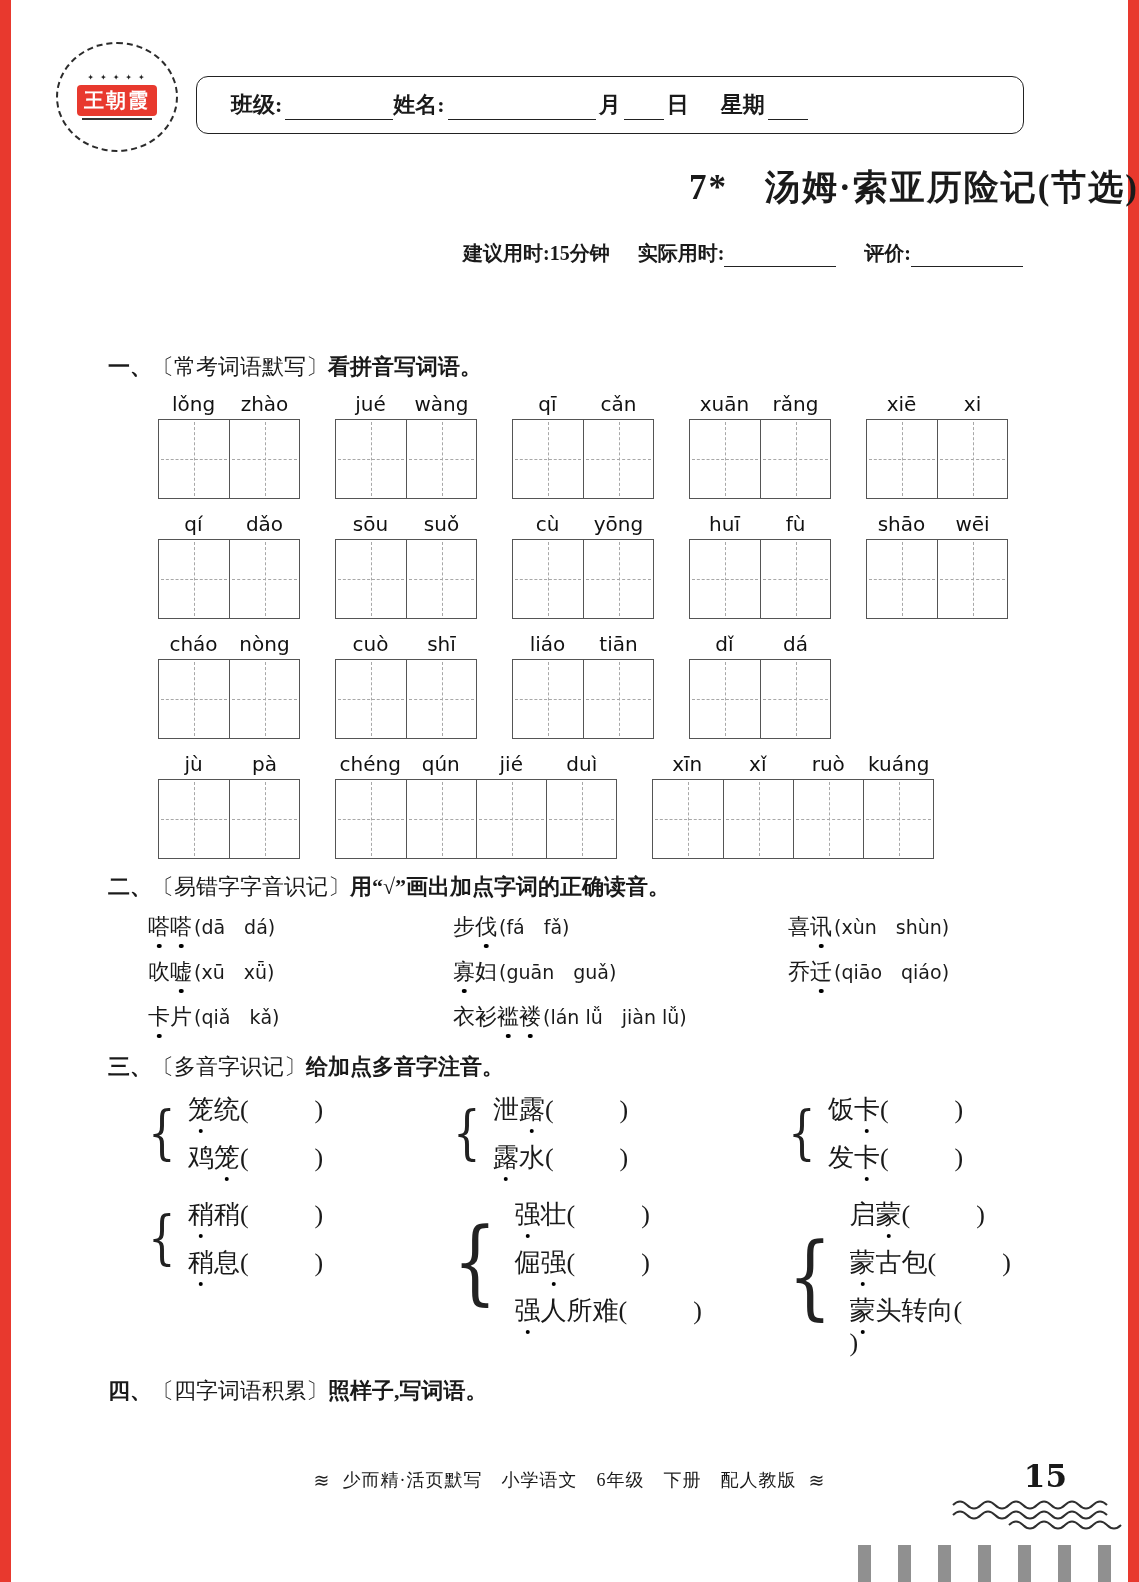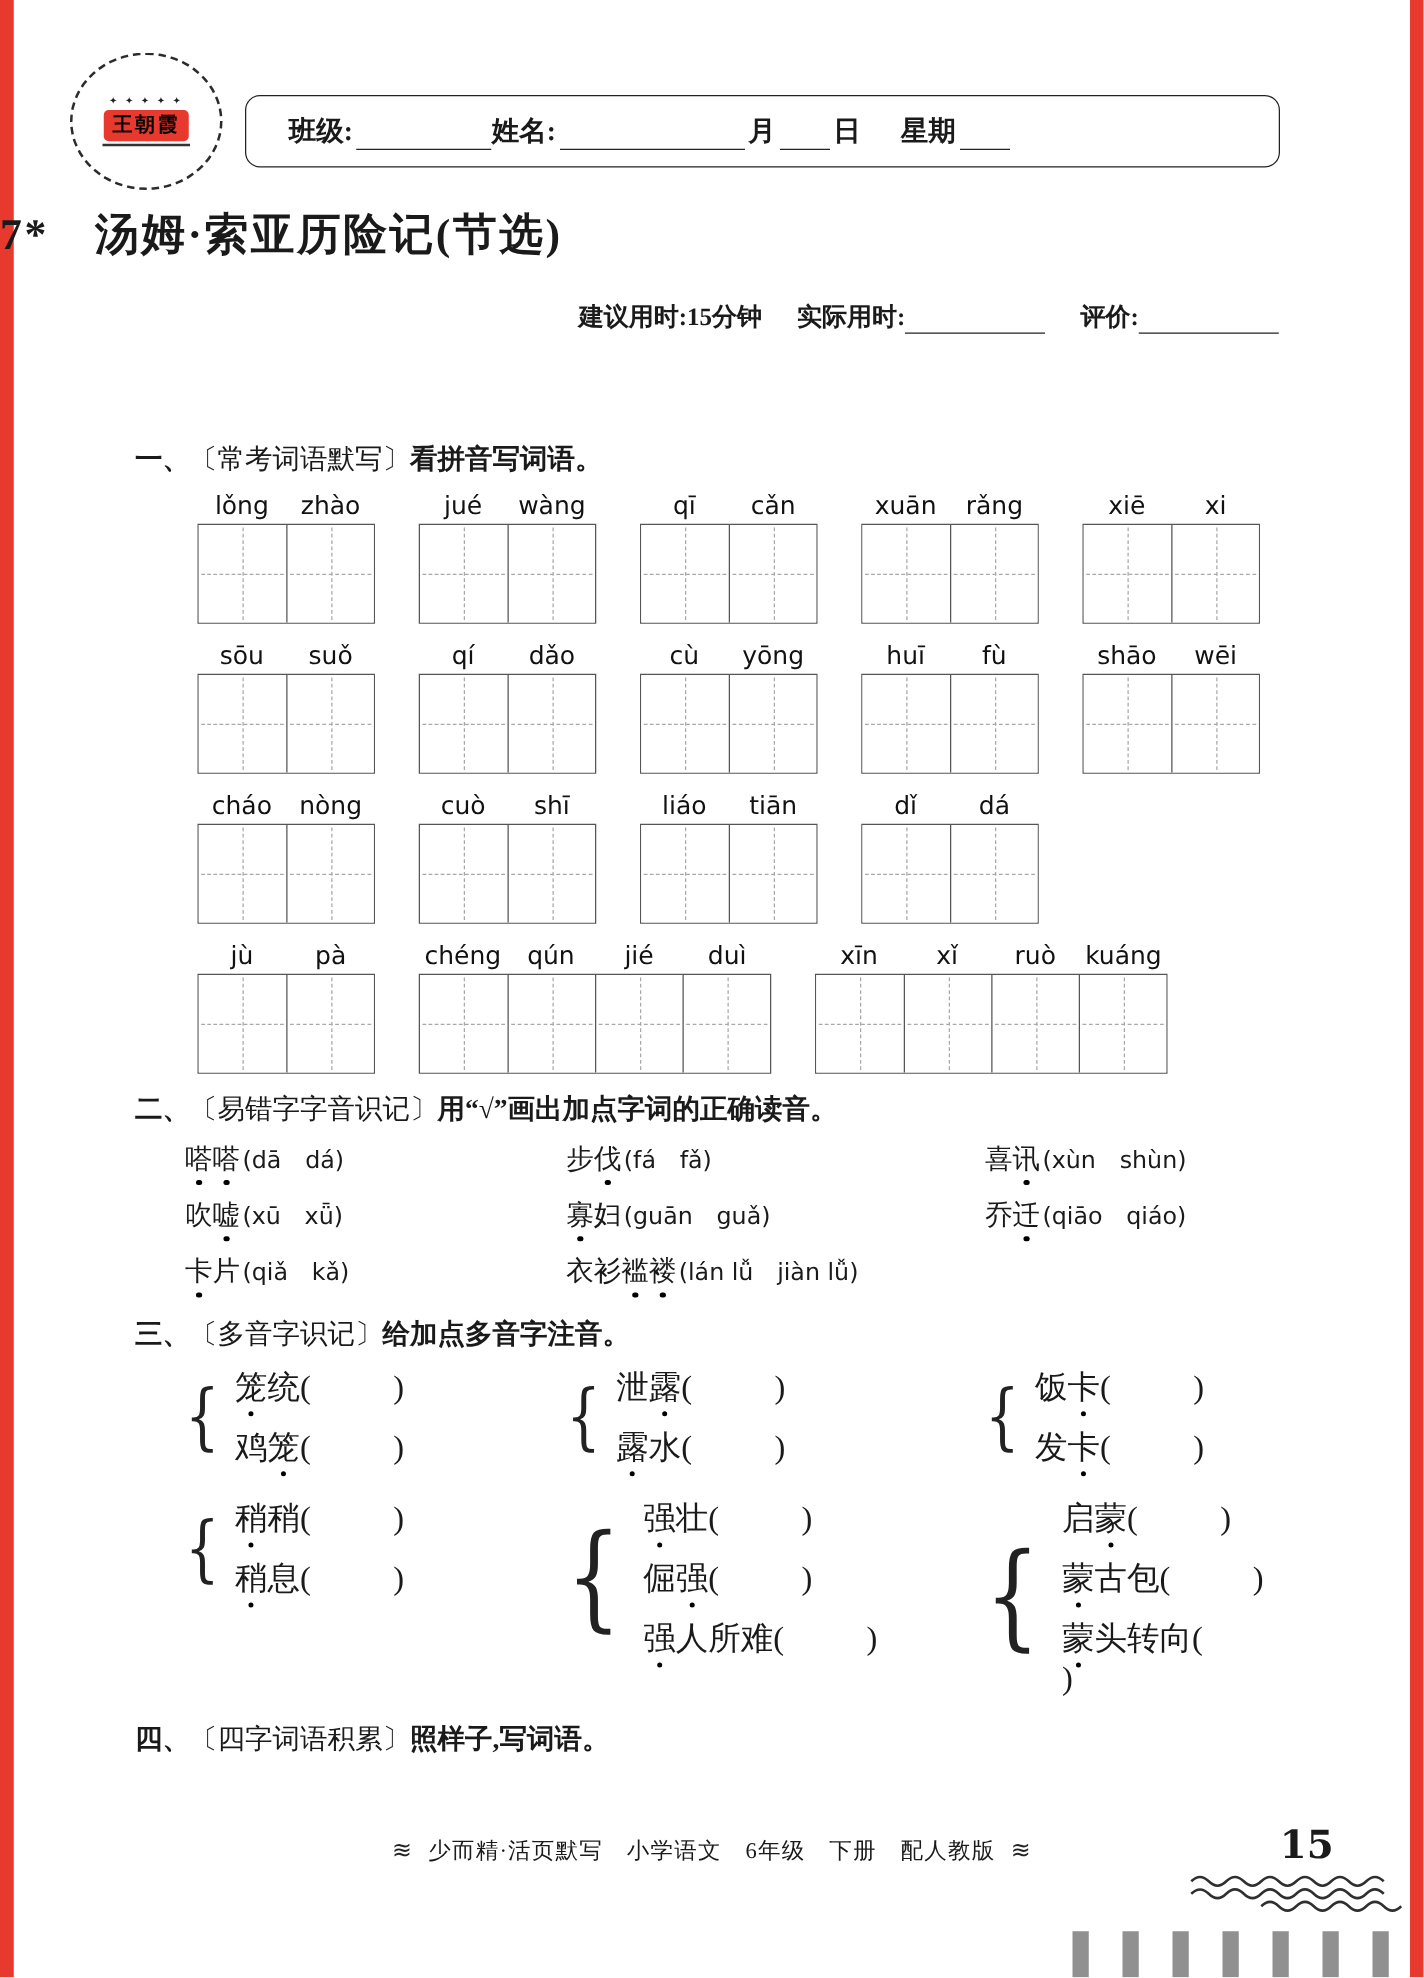--- a/index.html
+++ b/index.html
@@ -10,34 +10,34 @@
   }
   .red-bar { position:absolute; top:0; bottom:0; width:11px; background:var(--accent,#e8392e); }
   .red-bar.left { left:0; } .red-bar.right { right:0; }
 
   
   .logo { position:absolute; left:56px; top:42px; width:122px; height:110px;
     border:2.5px dashed #2b2b2b; border-radius:50%;
     display:flex; align-items:center; justify-content:center; background:#fff; }
   .logo-inner { text-align:center; }
   .logo-stars { font-size:8px; letter-spacing:2px; color:#222; }
-  .logo-seal { margin:3px auto 2px; background:var(--accent,#e8392e); color:#000000;
-    font-weight:bold; font-size:16px; padding:2px 7px; border-radius:4px; letter-spacing:2px; width:fit-content; }
+  .logo-seal { margin:3px auto 2px; background:var(--accent,#e8392e); color:#ffffff;
+    font-weight:bold; font-size:20px; padding:2px 7px; border-radius:4px; letter-spacing:2px; width:fit-content; }
   .logo-rule { width:70px; height:2px; margin:2px auto; background:#333; }
 
   
   .header-box { position:absolute; left:196px; top:76px; width:828px; height:58px;
     border:1.6px solid #222; border-radius:12px; display:flex; align-items:center;
     justify-content:flex-start; padding:0 34px; font-size:22px; font-weight:bold; }
   .hb-item { display:flex; align-items:flex-end; gap:3px; }
   .blank { display:inline-block; border-bottom:1.6px solid #222; height:22px; vertical-align:baseline; }
   .w100 { width:108px; } .w40 { width:40px; } .w110 { width:112px; }
   .sp26 { display:inline-block; width:26px; }
 
-  .title { position:absolute; top:164px; left:0; right:0; text-align:left;
+  .title { position:absolute; top:164px; left:0; right:0; text-align:right;
     font-size:35px; font-weight:bold; letter-spacing:2px; }
 
   .meta { position:absolute; top:240px; left:463px; font-size:20px; font-weight:bold;
     display:flex; align-items:flex-end; }
   .meta .gap-l { margin-left:28px; }
 
   .badge { position:absolute; top:292px; left:50%; transform:translateX(-50%);
     display:flex; align-items:stretch; font-size:21px; }
   .badge-left { background:var(--badge,#151515); color:#fff; display:flex; align-items:center; gap:9px;
     padding:5px 17px 5px 13px; border-radius:18px 5px 5px 18px; font-weight:bold; letter-spacing:2px; }
@@ -197,32 +197,32 @@
             </div>
             <div class="word-box">
               <div class="cell"></div>
               <div class="cell"></div>
             </div>
           </div>
         </div>
         <div class="pinyin-row">
           <div class="pinyin-group">
             <div class="pinyin-line">
+              <span class="syl">qí</span>
+              <span class="syl">dǎo</span>
+            </div>
+            <div class="word-box">
+              <div class="cell"></div>
+              <div class="cell"></div>
+            </div>
+          </div>
+          <div class="pinyin-group">
+            <div class="pinyin-line">
               <span class="syl">sōu</span>
               <span class="syl">suǒ</span>
-            </div>
-            <div class="word-box">
-              <div class="cell"></div>
-              <div class="cell"></div>
-            </div>
-          </div>
-          <div class="pinyin-group">
-            <div class="pinyin-line">
-              <span class="syl">qí</span>
-              <span class="syl">dǎo</span>
             </div>
             <div class="word-box">
               <div class="cell"></div>
               <div class="cell"></div>
             </div>
           </div>
           <div class="pinyin-group">
             <div class="pinyin-line">
               <span class="syl">cù</span>
               <span class="syl">yōng</span>

